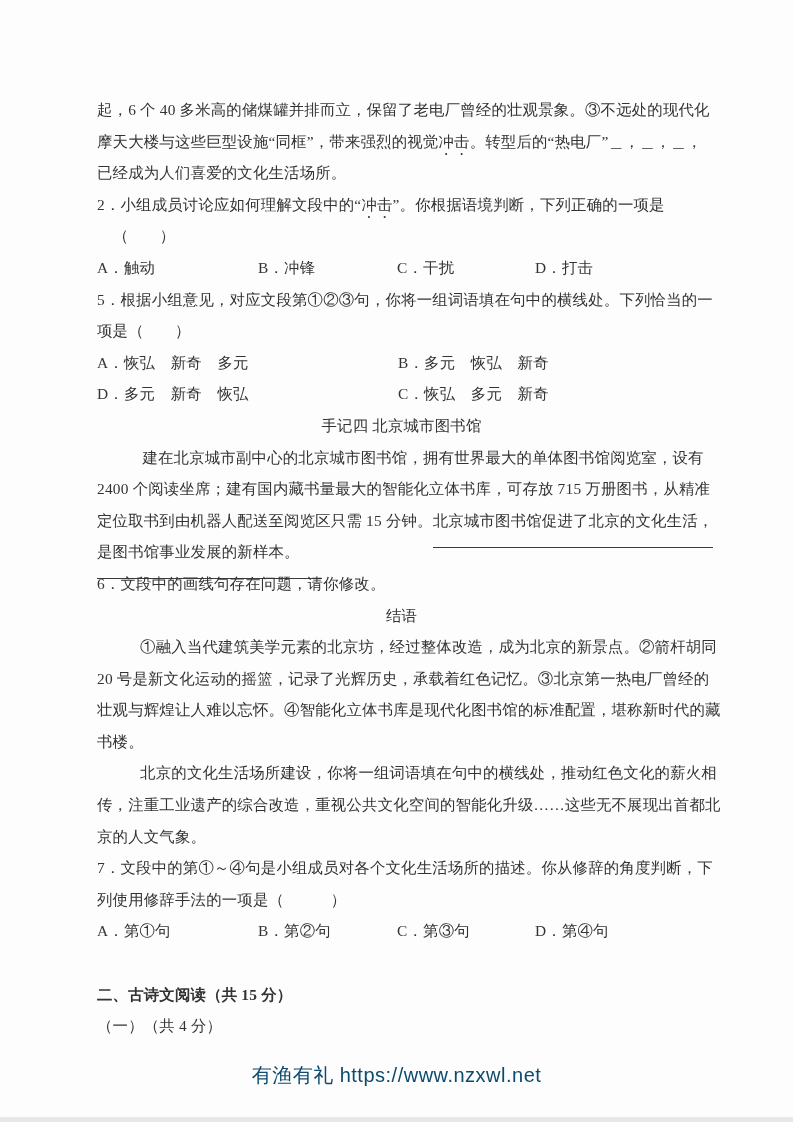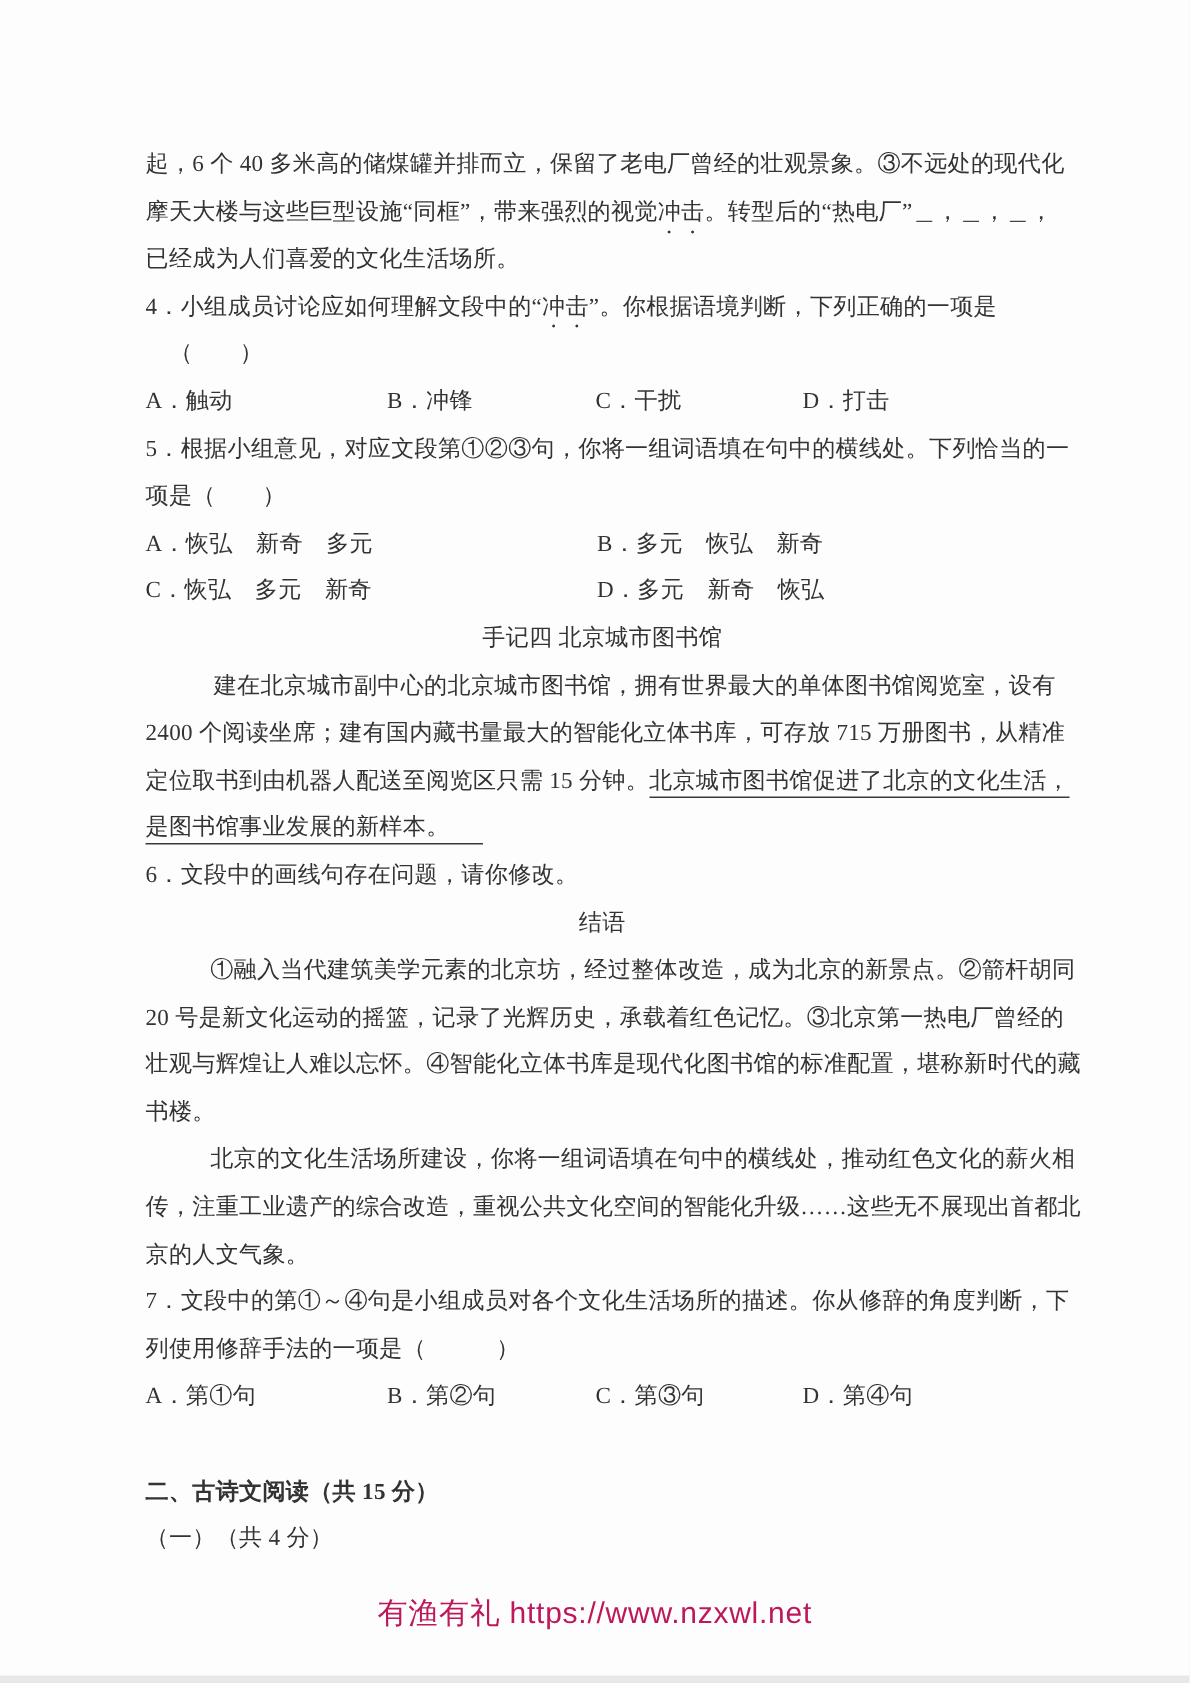--- a/index.html
+++ b/index.html
@@ -40,64 +40,64 @@
   }
   .emph {
     -webkit-text-emphasis-style: dot;
     -webkit-text-emphasis-position: under;
     text-emphasis-style: dot;
     text-emphasis-position: under right;
     margin-top: 24px;
   }
   .uline {
     border-bottom: 1.5px solid #3a3a3a;
-    padding-bottom: 2px;
+    padding-bottom: 18px;
   }
   .uline.tail { padding-right: 22px; }
   .blank-row { height: 31.6px; }
   .watermark {
     position: absolute;
     top: 1062px;
     left: 0;
     width: 793px;
     text-align: center;
     font-family: "Liberation Sans", "DejaVu Sans", sans-serif;
     font-size: 20px;
-    color: #be185d;
+    color: #0c4a6e;
     letter-spacing: 0.5px;
   }
 </style>
 </head>
 <body>
 
 <div class="page">
   <div class="content">
 
     <div class="ln">起，6 个 40 多米高的储煤罐并排而立，保留了老电厂曾经的壮观景象。③不远处的现代化</div>
     <div class="ln"><span>摩天大楼与这些巨型设施“同框”，带来强烈的视觉</span><span class="emph">冲击</span><span>。转型后的“热电厂”</span><span>＿，＿，＿，</span></div>
     <div class="ln">已经成为人们喜爱的文化生活场所。</div>
 
-    <div class="ln"><span>4．小组成员讨论应如何理解文段中的“</span><span class="emph">冲击</span><span>”。你根据语境判断，下列正确的一项是</span></div>
+    <div class="ln"><span>2．小组成员讨论应如何理解文段中的“</span><span class="emph">冲击</span><span>”。你根据语境判断，下列正确的一项是</span></div>
     <div class="ln pad-sm">（　　）</div>
     <div class="ln opts4">
       <span>A．触动</span>
       <span>B．冲锋</span>
       <span>C．干扰</span>
       <span>D．打击</span>
     </div>
 
     <div class="ln">5．根据小组意见，对应文段第①②③句，你将一组词语填在句中的横线处。下列恰当的一</div>
     <div class="ln">项是（　　）</div>
     <div class="ln opts2">
       <span>A．恢弘　新奇　多元</span>
       <span>B．多元　恢弘　新奇</span>
     </div>
     <div class="ln opts2">
+      <span>D．多元　新奇　恢弘</span>
       <span>C．恢弘　多元　新奇</span>
-      <span>D．多元　新奇　恢弘</span>
     </div>
 
     <div class="ln center">手记四 北京城市图书馆</div>
     <div class="ln indent">建在北京城市副中心的北京城市图书馆，拥有世界最大的单体图书馆阅览室，设有</div>
     <div class="ln">2400 个阅读坐席；建有国内藏书量最大的智能化立体书库，可存放 715 万册图书，从精准</div>
     <div class="ln"><span>定位取书到由机器人配送至阅览区只需 15 分钟。</span><span class="uline">北京城市图书馆促进了北京的文化生活，</span></div>
     <div class="ln"><span class="uline tail">是图书馆事业发展的新样本。</span></div>
 
     <div class="ln">6．文段中的画线句存在问题，请你修改。</div>
 

